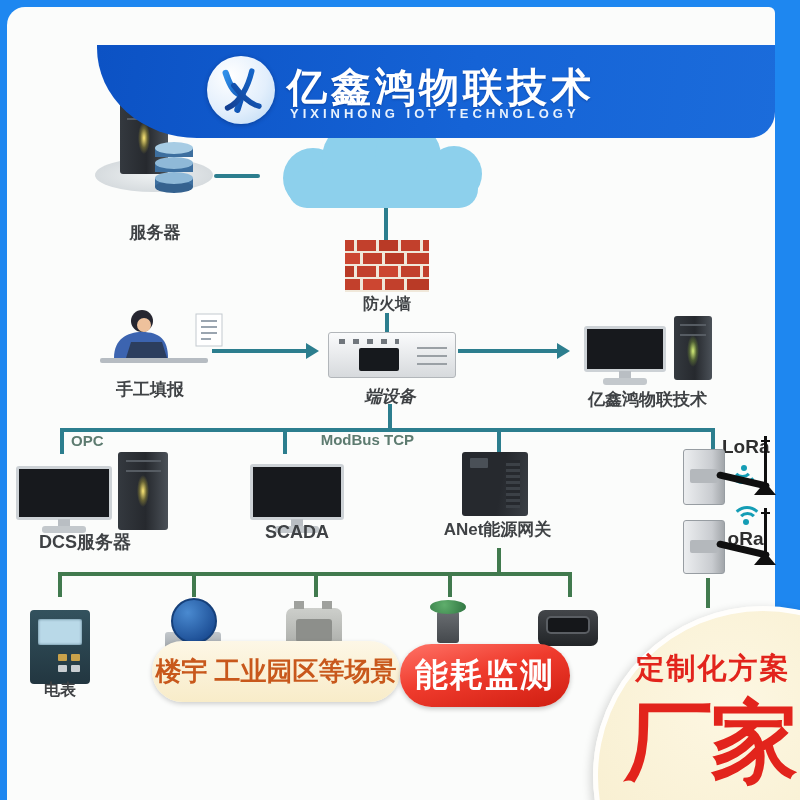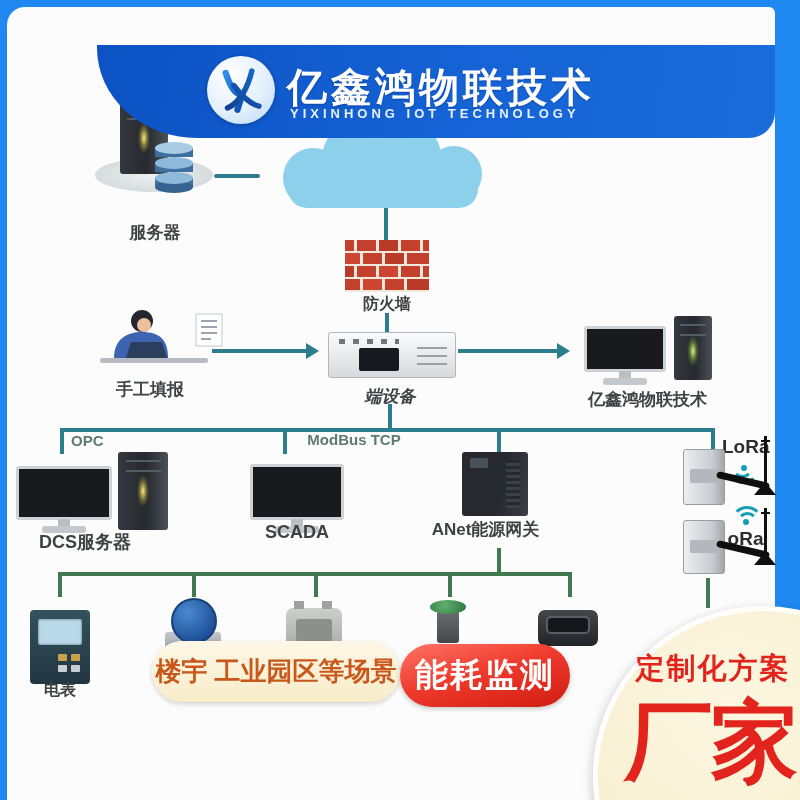--- a/index.html
+++ b/index.html
@@ -208,21 +208,21 @@
   </div>
   <div class="lbl" style="left:565px;top:388px;width:165px;font-size:17px;">亿鑫鸿物联技术</div>
 
   <div class="tl" style="left:388px;top:404px;width:4px;height:26px;"></div>
   <div class="tl" style="left:60px;top:428px;width:655px;height:4px;"></div>
   <div class="tl" style="left:60px;top:428px;width:4px;height:26px;"></div>
   <div class="tl" style="left:283px;top:428px;width:4px;height:26px;"></div>
   <div class="tl" style="left:497px;top:428px;width:4px;height:26px;"></div>
   <div class="tl" style="left:711px;top:428px;width:4px;height:26px;"></div>
   <div class="lbl" style="left:71px;top:432px;width:60px;font-size:15px;text-align:left;color:#5d7b70;">OPC</div>
-  <div class="lbl" style="left:294px;top:431px;width:120px;font-size:15px;text-align:center;color:#5d7b70;">ModBus TCP</div>
+  <div class="lbl" style="left:294px;top:431px;width:120px;font-size:15px;text-align:right;color:#5d7b70;">ModBus TCP</div>
 
   <div class="monitor" style="left:16px;top:466px;width:96px;">
     <div class="scr" style="height:48px;"></div>
     <div class="neck"></div>
     <div class="foot"></div>
   </div>
   <div class="tower" style="left:118px;top:452px;width:50px;height:78px;">
     <div class="slits"></div>
     <div class="glow"></div>
   </div>
@@ -232,21 +232,21 @@
     <div class="scr" style="height:50px;"></div>
     <div class="neck"></div>
     <div class="foot"></div>
   </div>
   <div class="lbl" style="left:245px;top:522px;width:104px;font-size:18px;text-align:center;">SCADA</div>
 
   <div class="abs" style="left:462px;top:452px;width:66px;height:64px;z-index:2;border-radius:3px;background:linear-gradient(100deg,#26292e 58%,#3a3f45 100%);">
     <div class="abs" style="left:8px;top:6px;width:18px;height:10px;background:#4a5057;border-radius:1px;"></div>
     <div class="abs" style="right:8px;top:8px;bottom:8px;width:14px;background:repeating-linear-gradient(0deg,#3c4147 0 3px,#26292e 3px 6px);"></div>
   </div>
-  <div class="lbl" style="left:413px;top:518px;width:145px;font-size:17px;">ANet能源网关</div>
+  <div class="lbl" style="left:425px;top:518px;width:145px;font-size:17px;">ANet能源网关</div>
 
   <div class="lbl" style="left:722px;top:436px;width:60px;font-size:19px;font-weight:bold;color:#2e2e2e;text-align:left;">LoRa</div>
   <div class="wifi down" style="left:729px;top:458px;">
       <i class="a1"></i>
       <i class="a2"></i>
       <span class="dot"></span>
     </div>
   <div class="din" style="left:683px;top:449px;height:54px;"></div>
   <div class="rod" style="left:764px;top:436px;height:56px;"></div>
   <div class="acable" style="left:716px;top:477px;width:54px;"></div>

